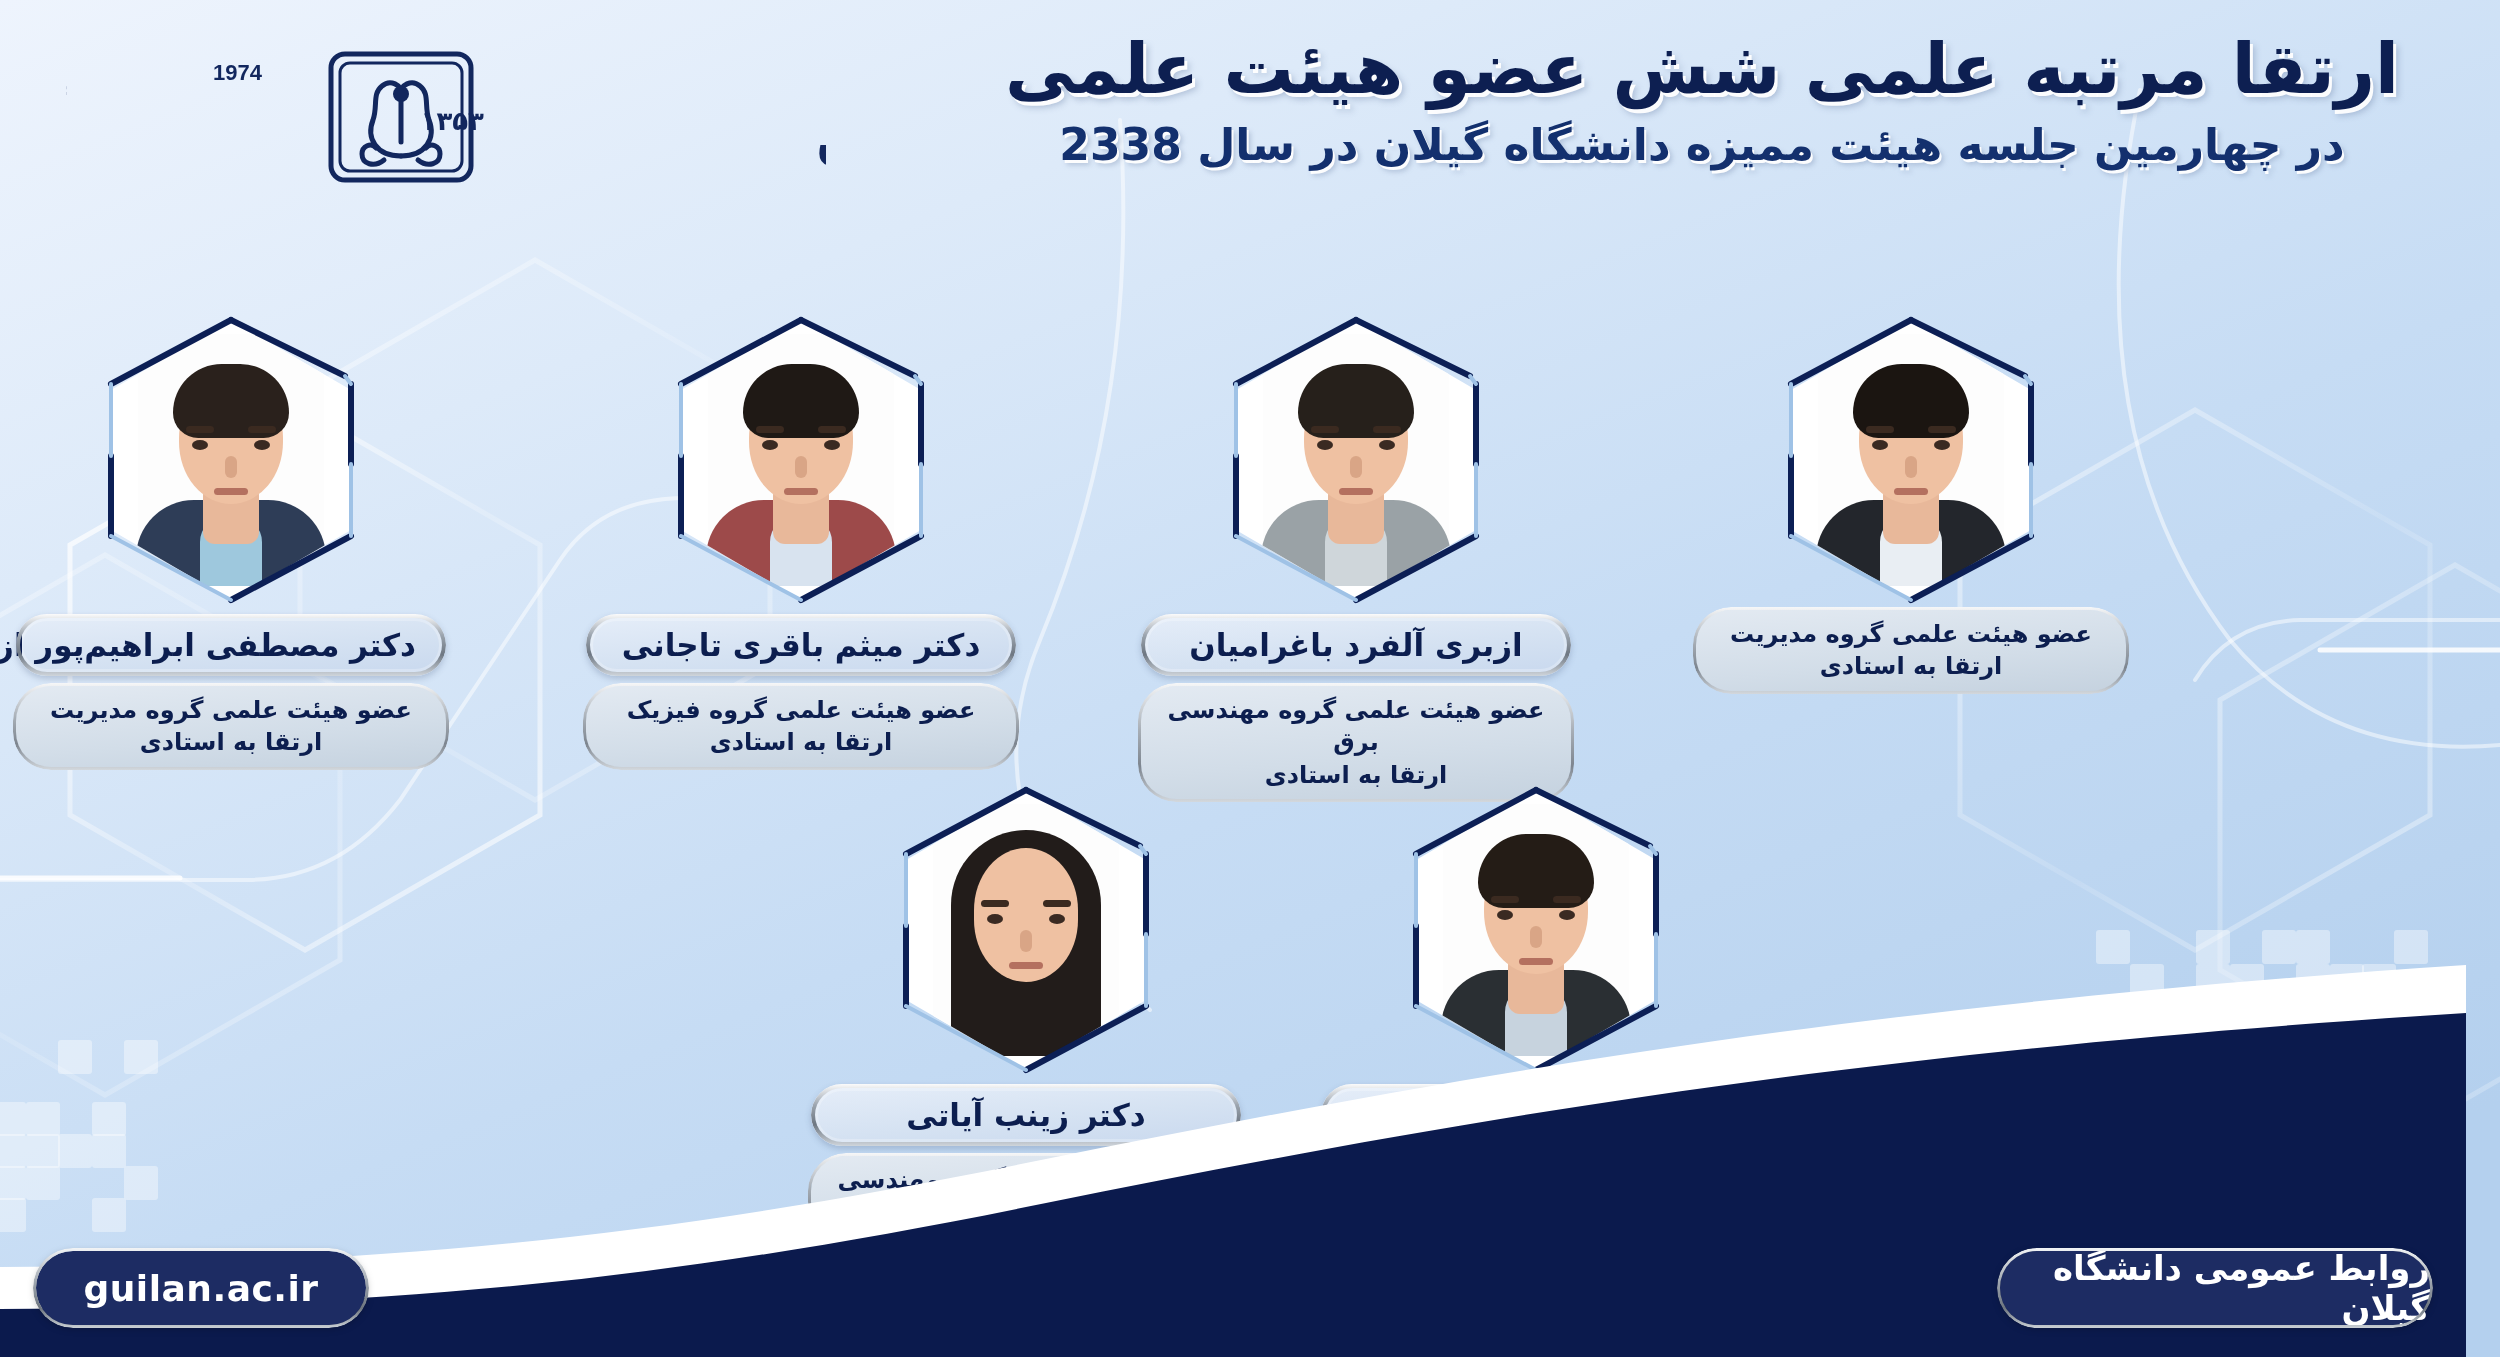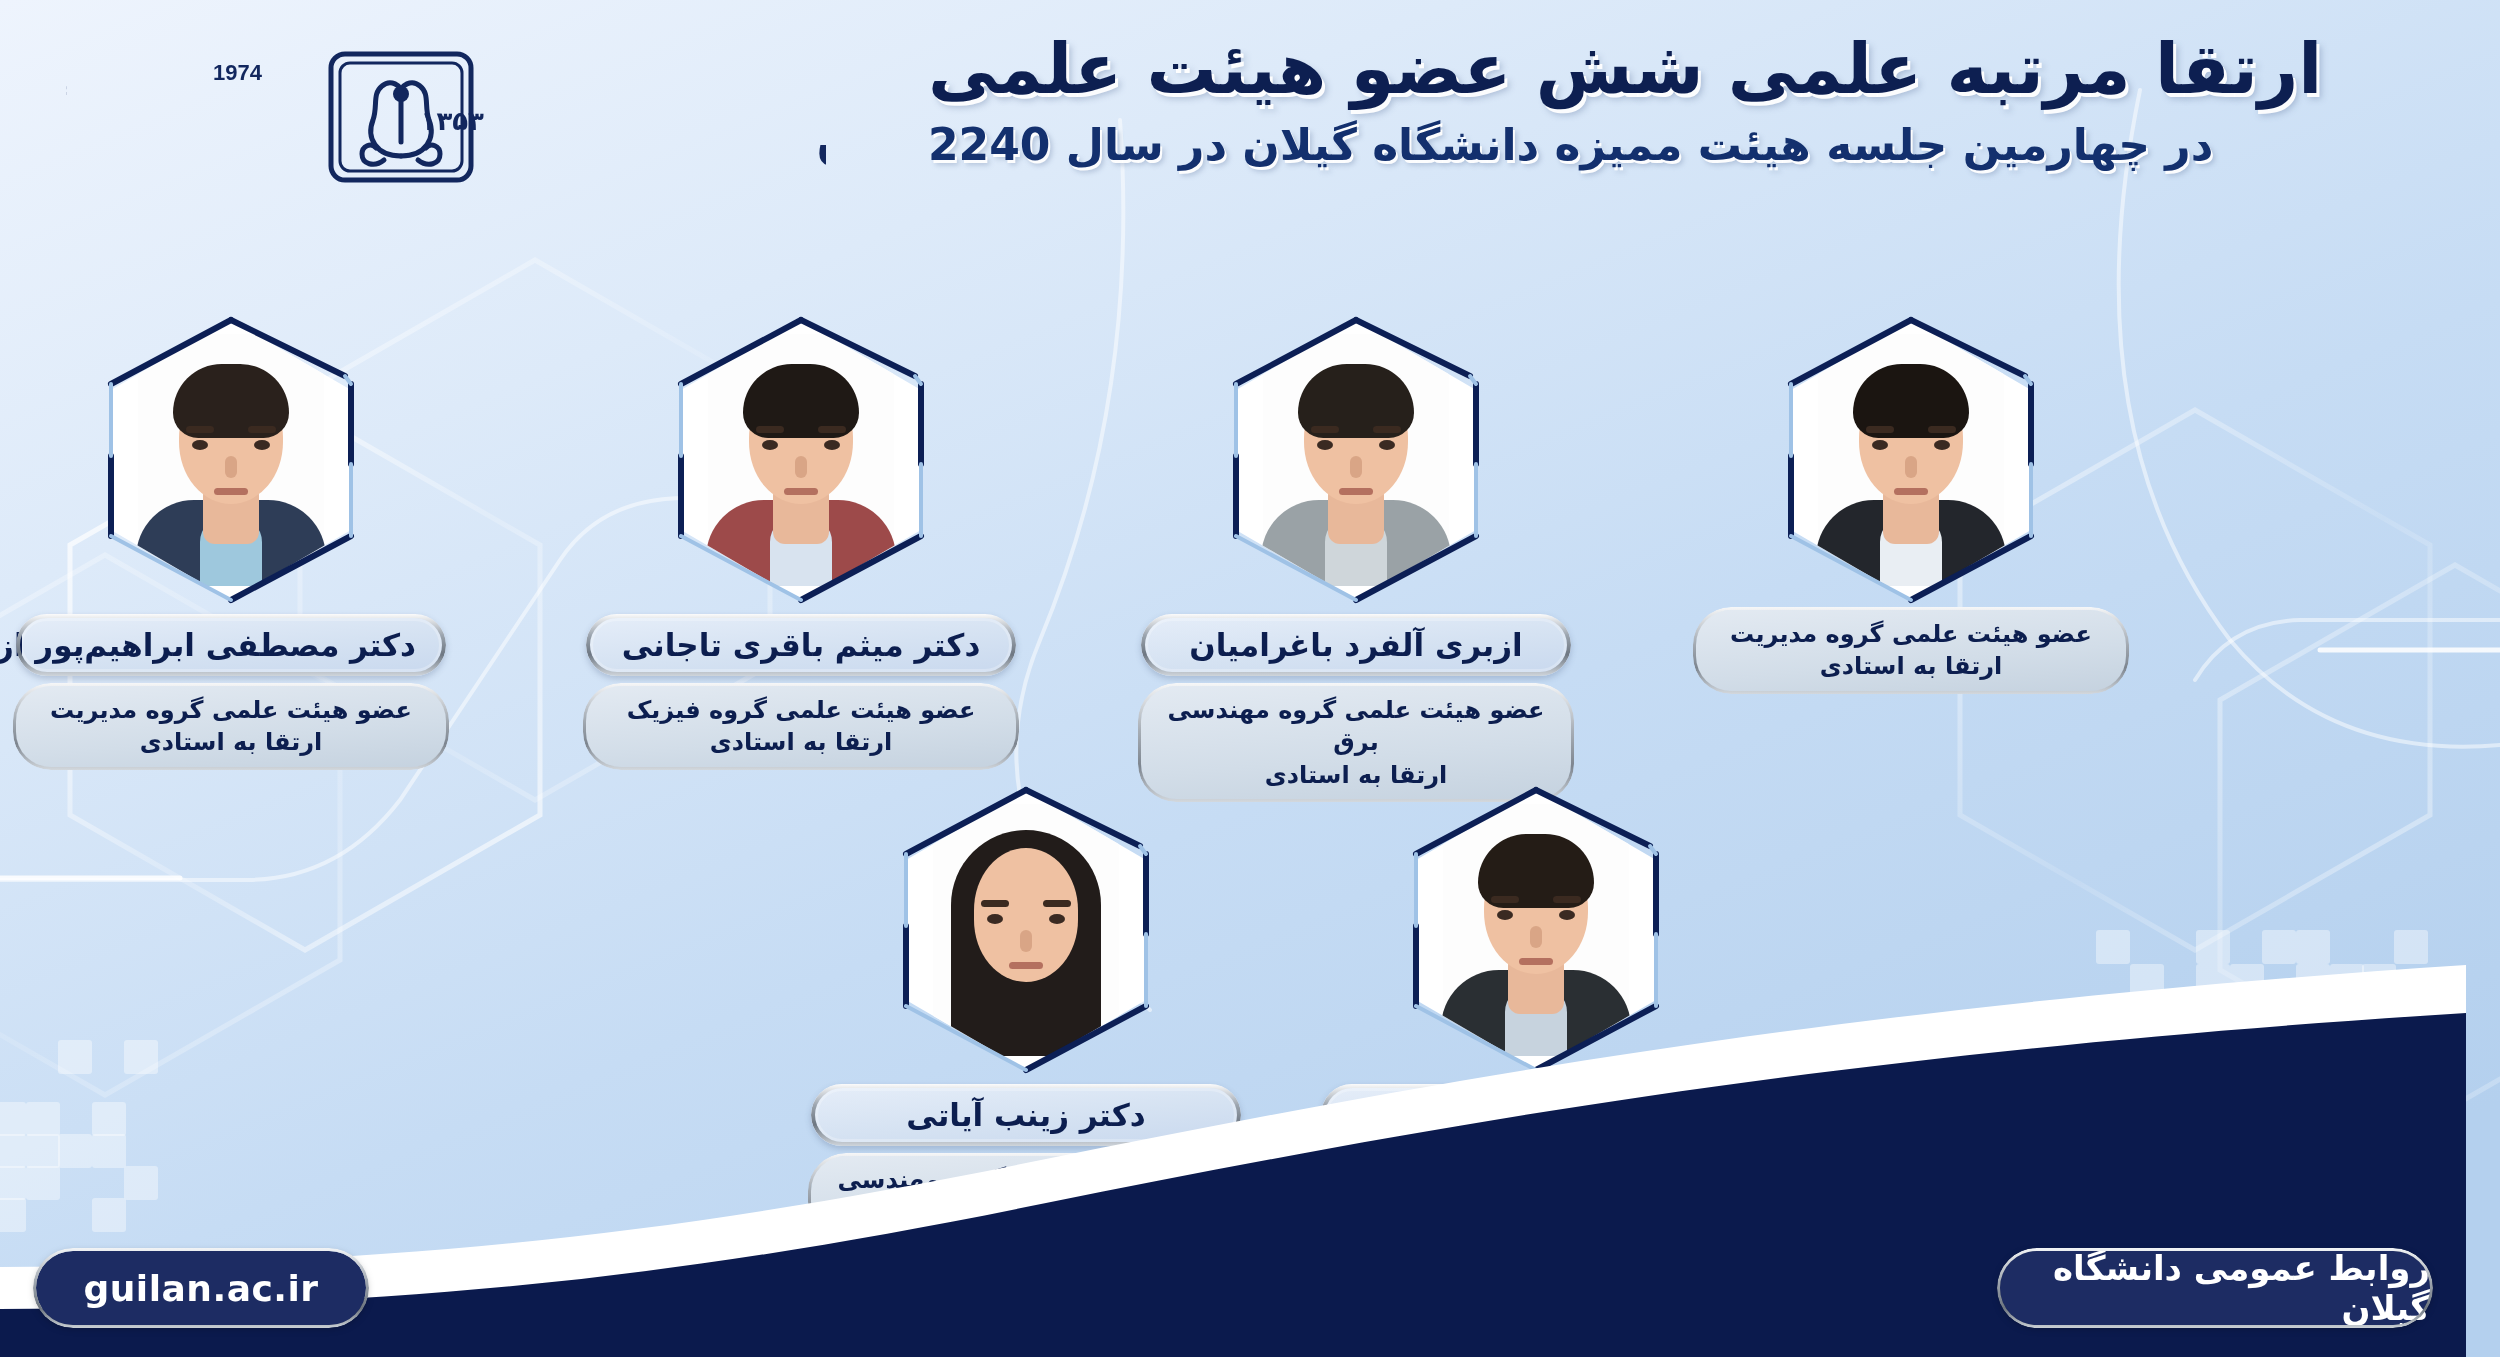--- a/index.html
+++ b/index.html
@@ -17,21 +17,21 @@
   
   .bg-svg{position:absolute;inset:0;width:2500px;height:1357px;}
 
   .sq-grid{position:absolute;pointer-events:none;}
   .sq{position:absolute;width:34px;height:34px;background:rgba(255,255,255,.40);border-radius:3px;}
 
   
   .logo{position:absolute;left:100px;top:38px;width:760px;height:150px;color:#12275e;}
   .logo svg{display:block;}
 
-  .titles{position:absolute;right:72px;top:28px;width:1500px;text-align:left;direction:rtl;}
+  .titles{position:absolute;right:48px;top:28px;width:1500px;text-align:center;direction:rtl;}
   .title-main{
     font-size:70px;font-weight:bold;color:#0d1f51;line-height:1.18;
     letter-spacing:0px;
     text-shadow:3px 4px 0 rgba(255,255,255,.95), 5px 6px 6px rgba(120,140,175,.45);
   }
   .title-sub{
     margin-top:6px;
     font-size:44px;font-weight:bold;color:#13306e;line-height:1.25;
     text-shadow:2px 3px 0 rgba(255,255,255,.95), 4px 5px 5px rgba(120,140,175,.40);
   }
@@ -237,21 +237,21 @@
       </g>
       <circle cx="335" cy="56" r="8" fill="#12275e" stroke="none"></circle>
 
       <text x="418" y="92" font-family="'DejaVu Sans',sans-serif" font-size="26" font-weight="bold" fill="#12275e" direction="rtl">۱۳۵۳</text>
       <text x="750" y="120" text-anchor="end" font-family="'DejaVu Sans',sans-serif" font-size="54" font-weight="bold" fill="#12275e" direction="rtl">دانشگاه گیلان</text>
     </svg>
   </div>
 
   <div class="titles">
     <div class="title-main">ارتقا مرتبه علمی شش عضو هیئت علمی</div>
-    <div class="title-sub">در چهارمین جلسه هیئت ممیزه دانشگاه گیلان در سال 2240</div>
+    <div class="title-sub">در چهارمین جلسه هیئت ممیزه دانشگاه گیلان در سال 2338</div>
   </div>
 
   <div class="person" style="left:50px;top:320px;">
     <div class="hexwrap">
       <div class="hex">
         <div class="photo">
           <div class="face">
             <div class="body" style="background:#2e3d57;"></div>
             <div class="shirt" style="background:#9ec8dd;"></div>
             <div class="neck"></div>

